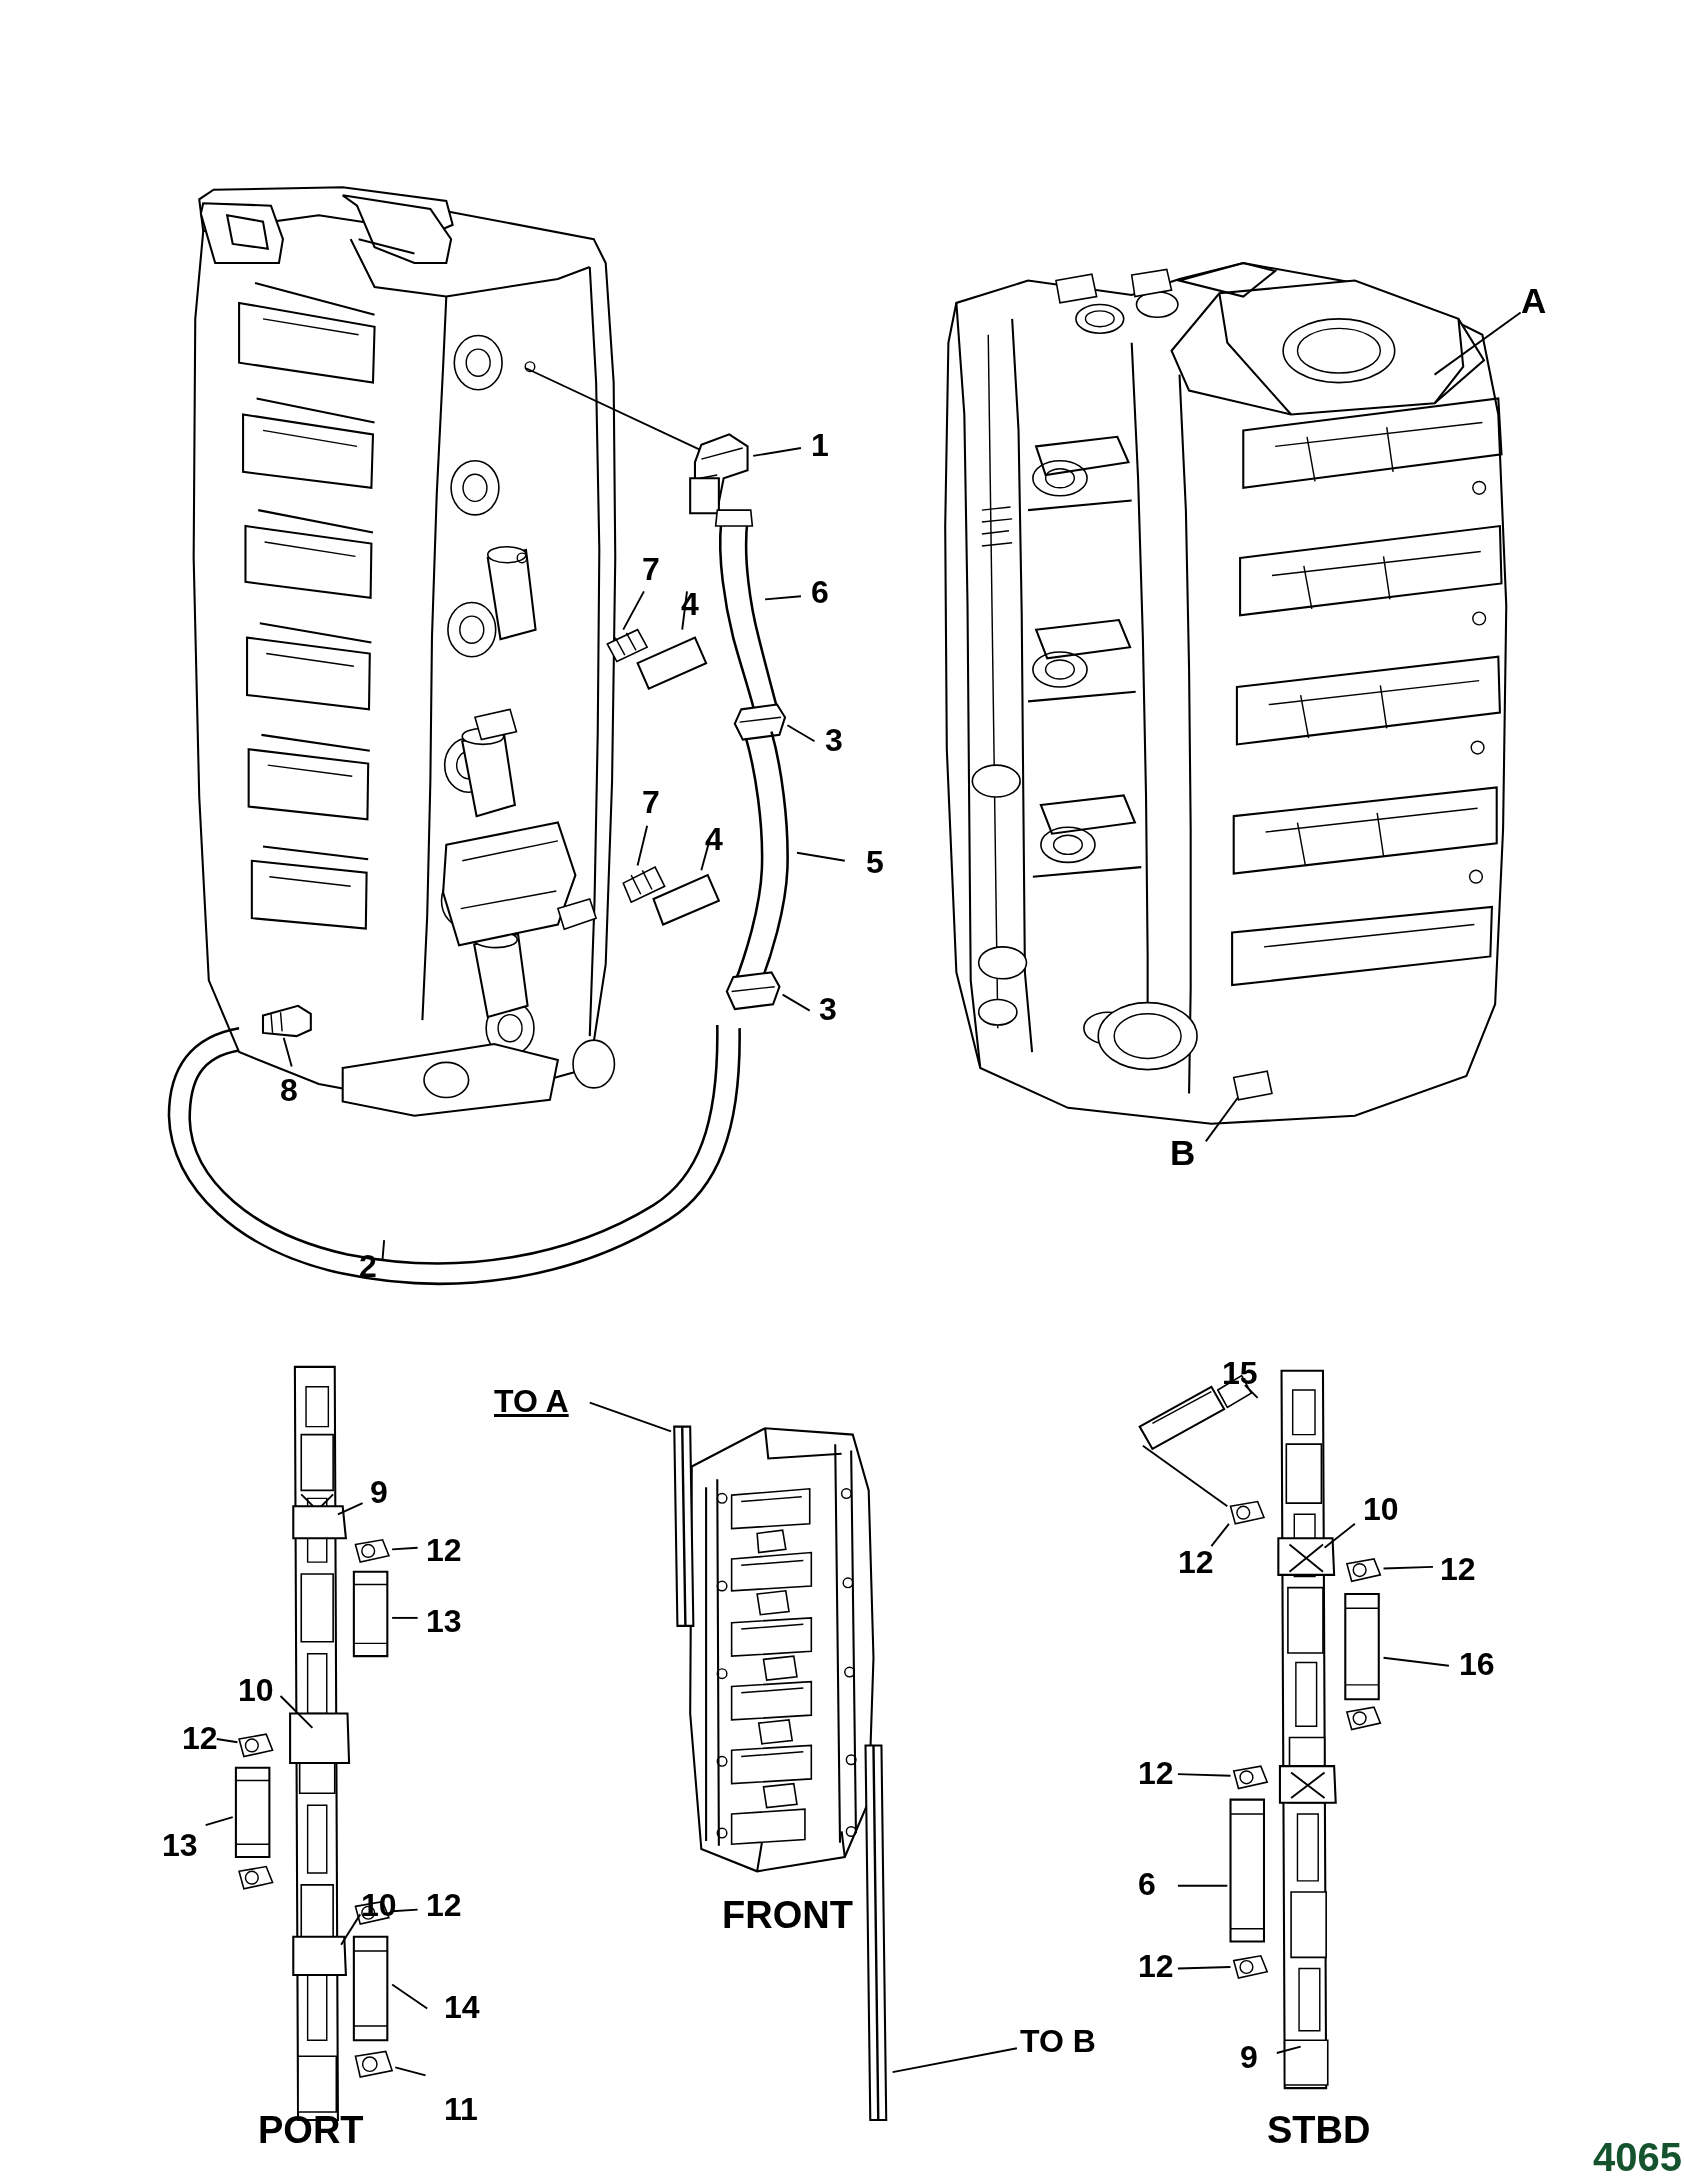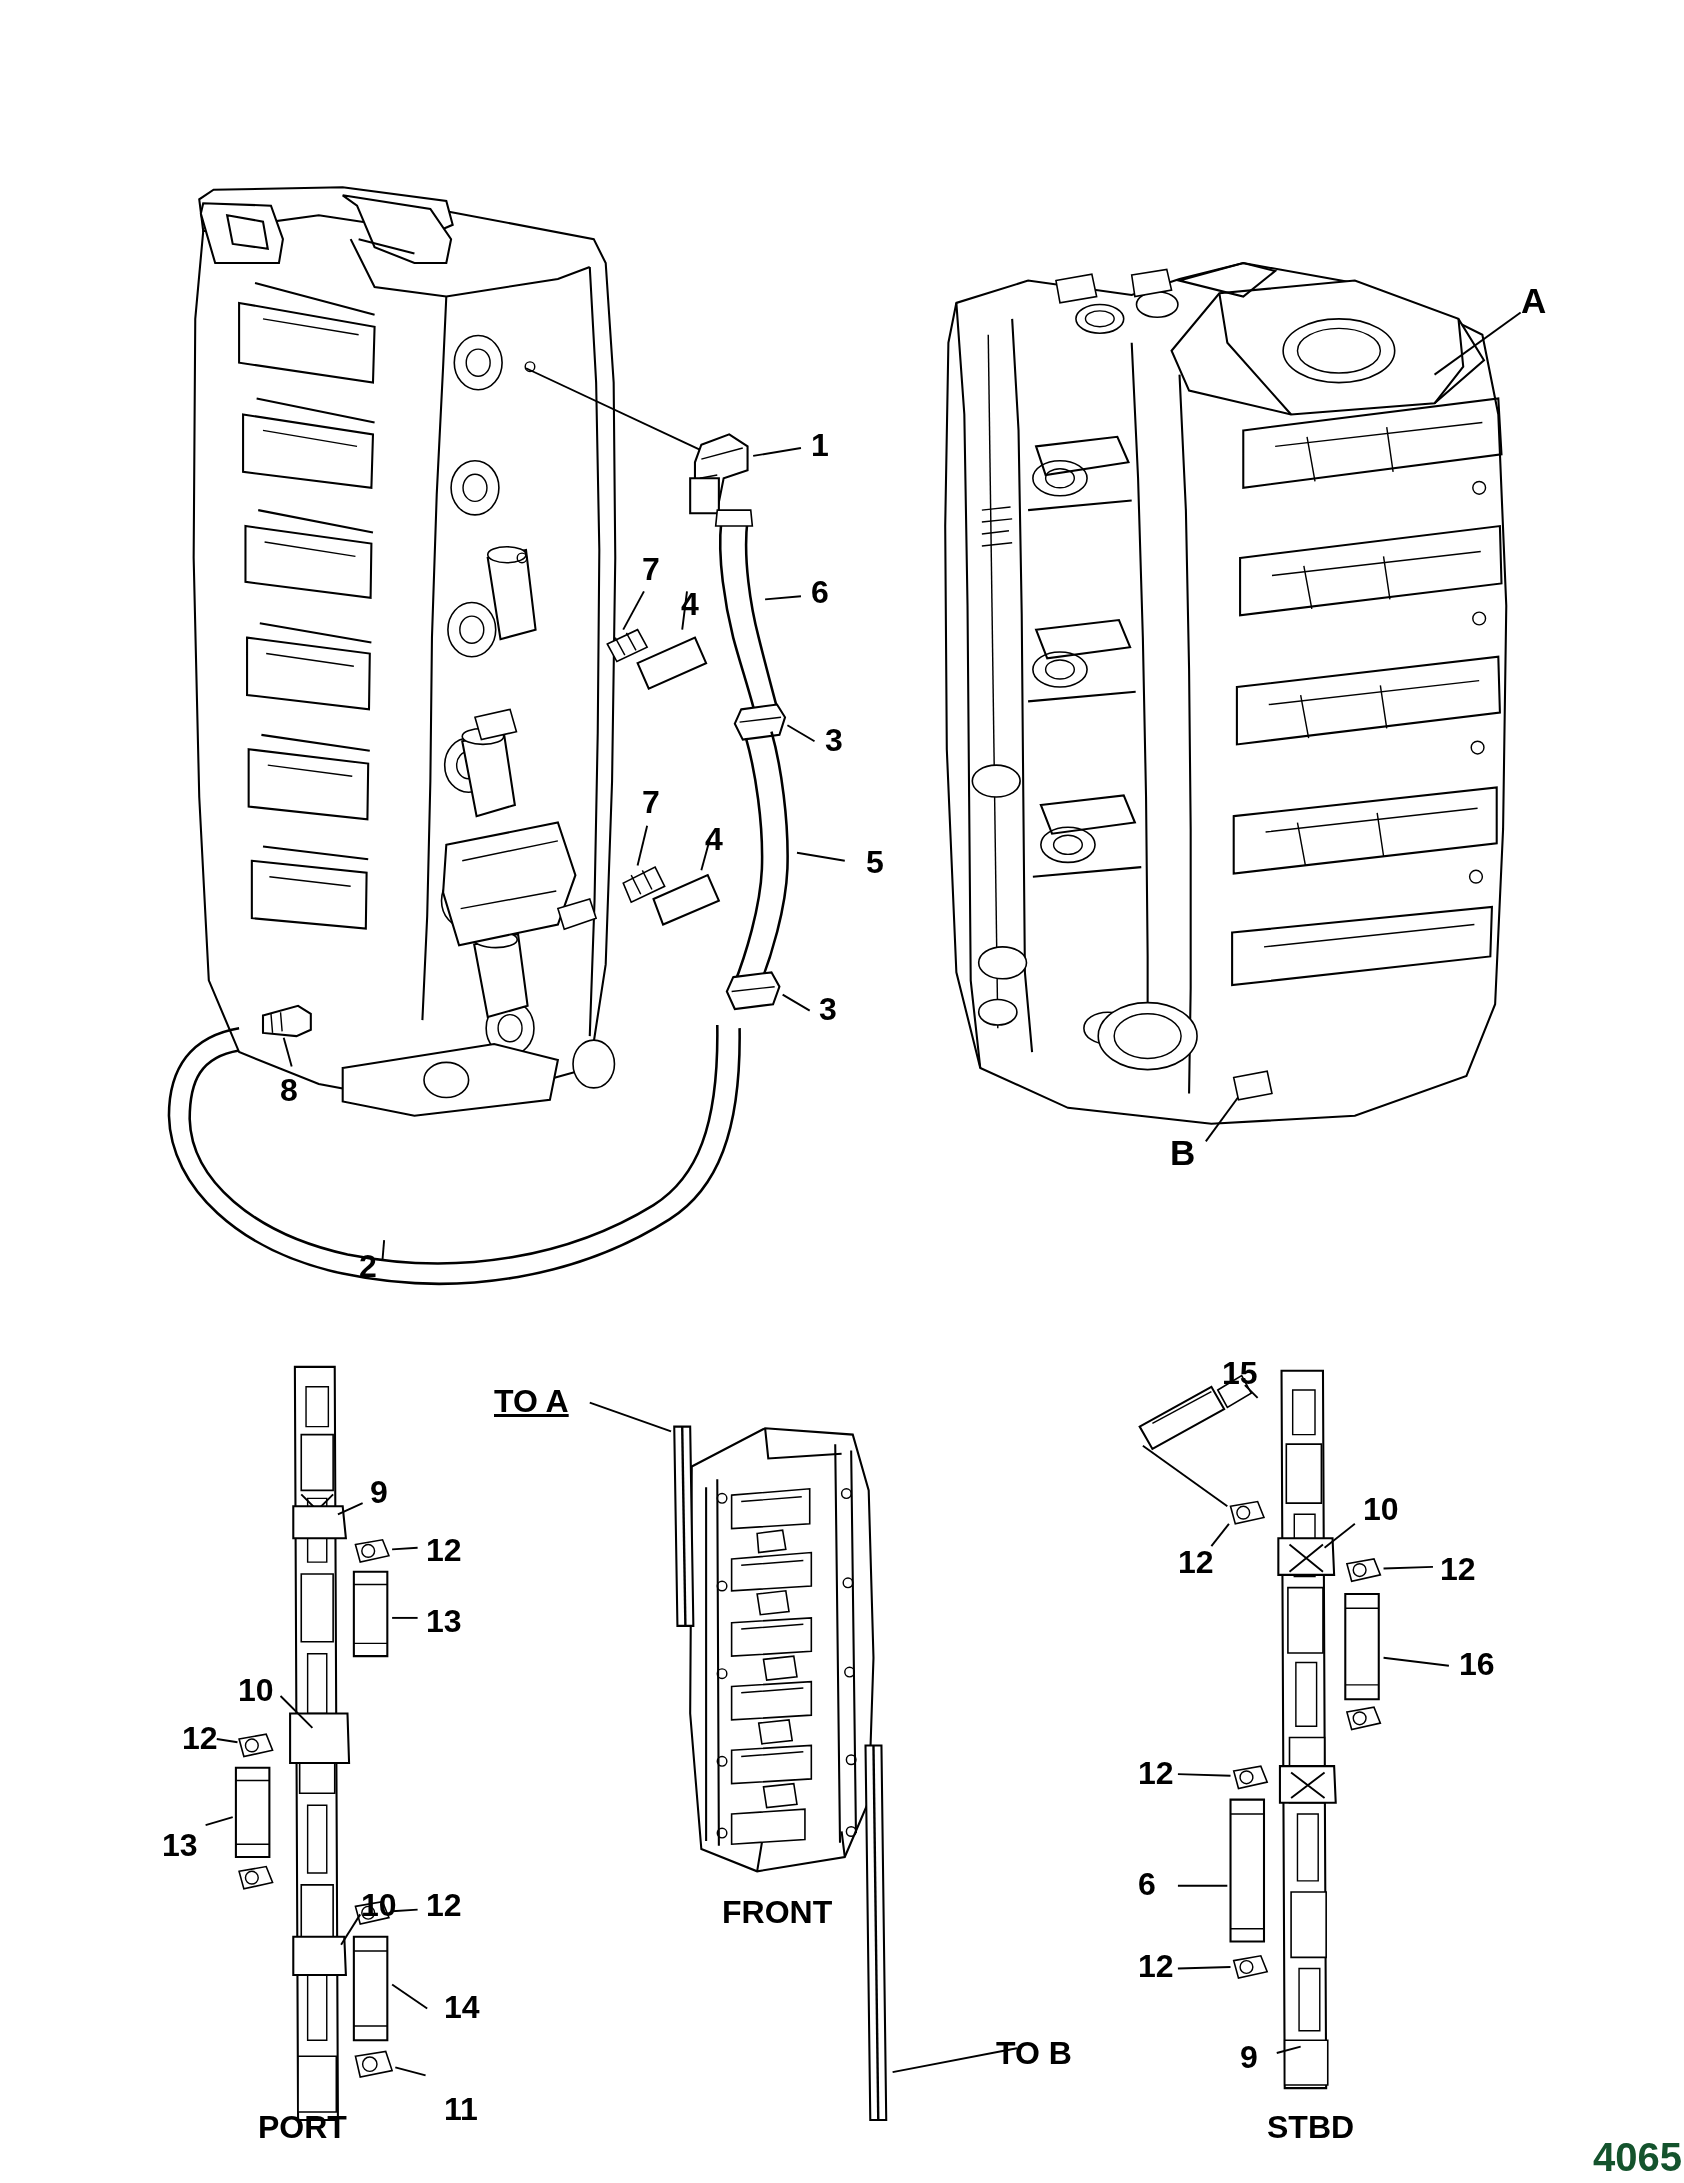--- a/index.html
+++ b/index.html
@@ -21,21 +21,21 @@
   .lbl {
     position: absolute;
     font-family: "Liberation Sans", sans-serif;
     font-weight: bold;
     color: #000;
     white-space: nowrap;
     line-height: 1;
   }
   .callout { font-size: 32px; }
   .letter  { font-size: 35px; }
-  .section-label { font-size: 32px; text-align: center; }
+  .section-label { font-size: 38px; text-align: center; }
   .note {
     position: absolute;
     font-size: 27px;
     font-weight: normal;
     color: #000;
     white-space: nowrap;
   }
   .figno {
     position: absolute;
     font-size: 40px;
@@ -441,21 +441,21 @@
   <div class="lbl callout" style="left:238px; top:1674px;">10</div>
   <div class="lbl callout" style="left:182px; top:1722px;">12</div>
   <div class="lbl callout" style="left:162px; top:1829px;">13</div>
   <div class="lbl callout" style="left:361px; top:1889px;">10</div>
   <div class="lbl callout" style="left:426px; top:1889px;">12</div>
   <div class="lbl callout" style="left:444px; top:1991px;">14</div>
   <div class="lbl callout" style="left:444px; top:2093px;">11</div>
   <div class="lbl section-label" style="left:258px; top:2111px;">PORT</div>
 
   <div class="lbl callout" style="left:494px; top:1385px;text-decoration:underline;">TO A</div>
-  <div class="lbl callout" style="left:996px; top:2025px;margin-top:12px;">TO B</div>
+  <div class="lbl callout" style="left:1020px; top:2025px;">TO B</div>
   <div class="lbl section-label" style="left:722px; top:1896px;">FRONT</div>
 
   <div class="lbl callout" style="left:1222px; top:1357px;">15</div>
   <div class="lbl callout" style="left:1178px; top:1546px;">12</div>
   <div class="lbl callout" style="left:1363px; top:1493px;">10</div>
   <div class="lbl callout" style="left:1440px; top:1553px;">12</div>
   <div class="lbl callout" style="left:1459px; top:1648px;">16</div>
   <div class="lbl callout" style="left:1138px; top:1757px;">12</div>
   <div class="lbl callout" style="left:1138px; top:1868px;">6</div>
   <div class="lbl callout" style="left:1138px; top:1950px;">12</div>

